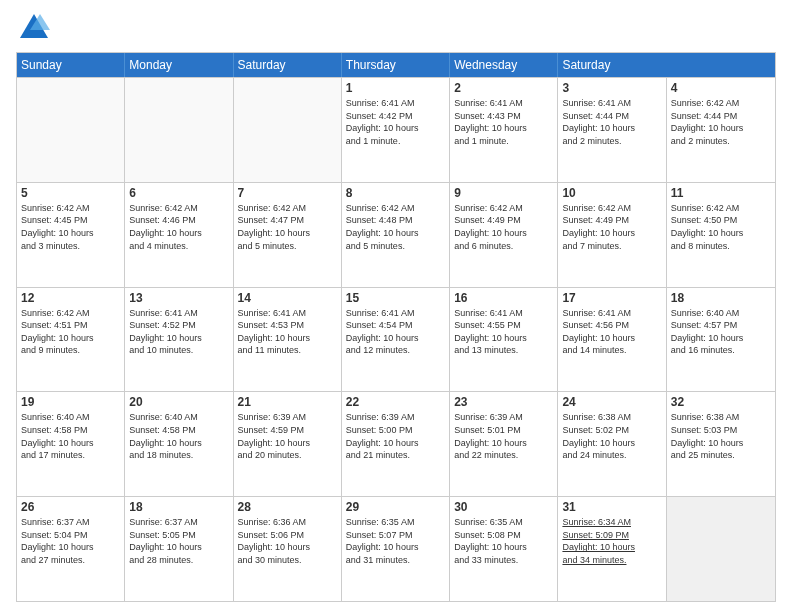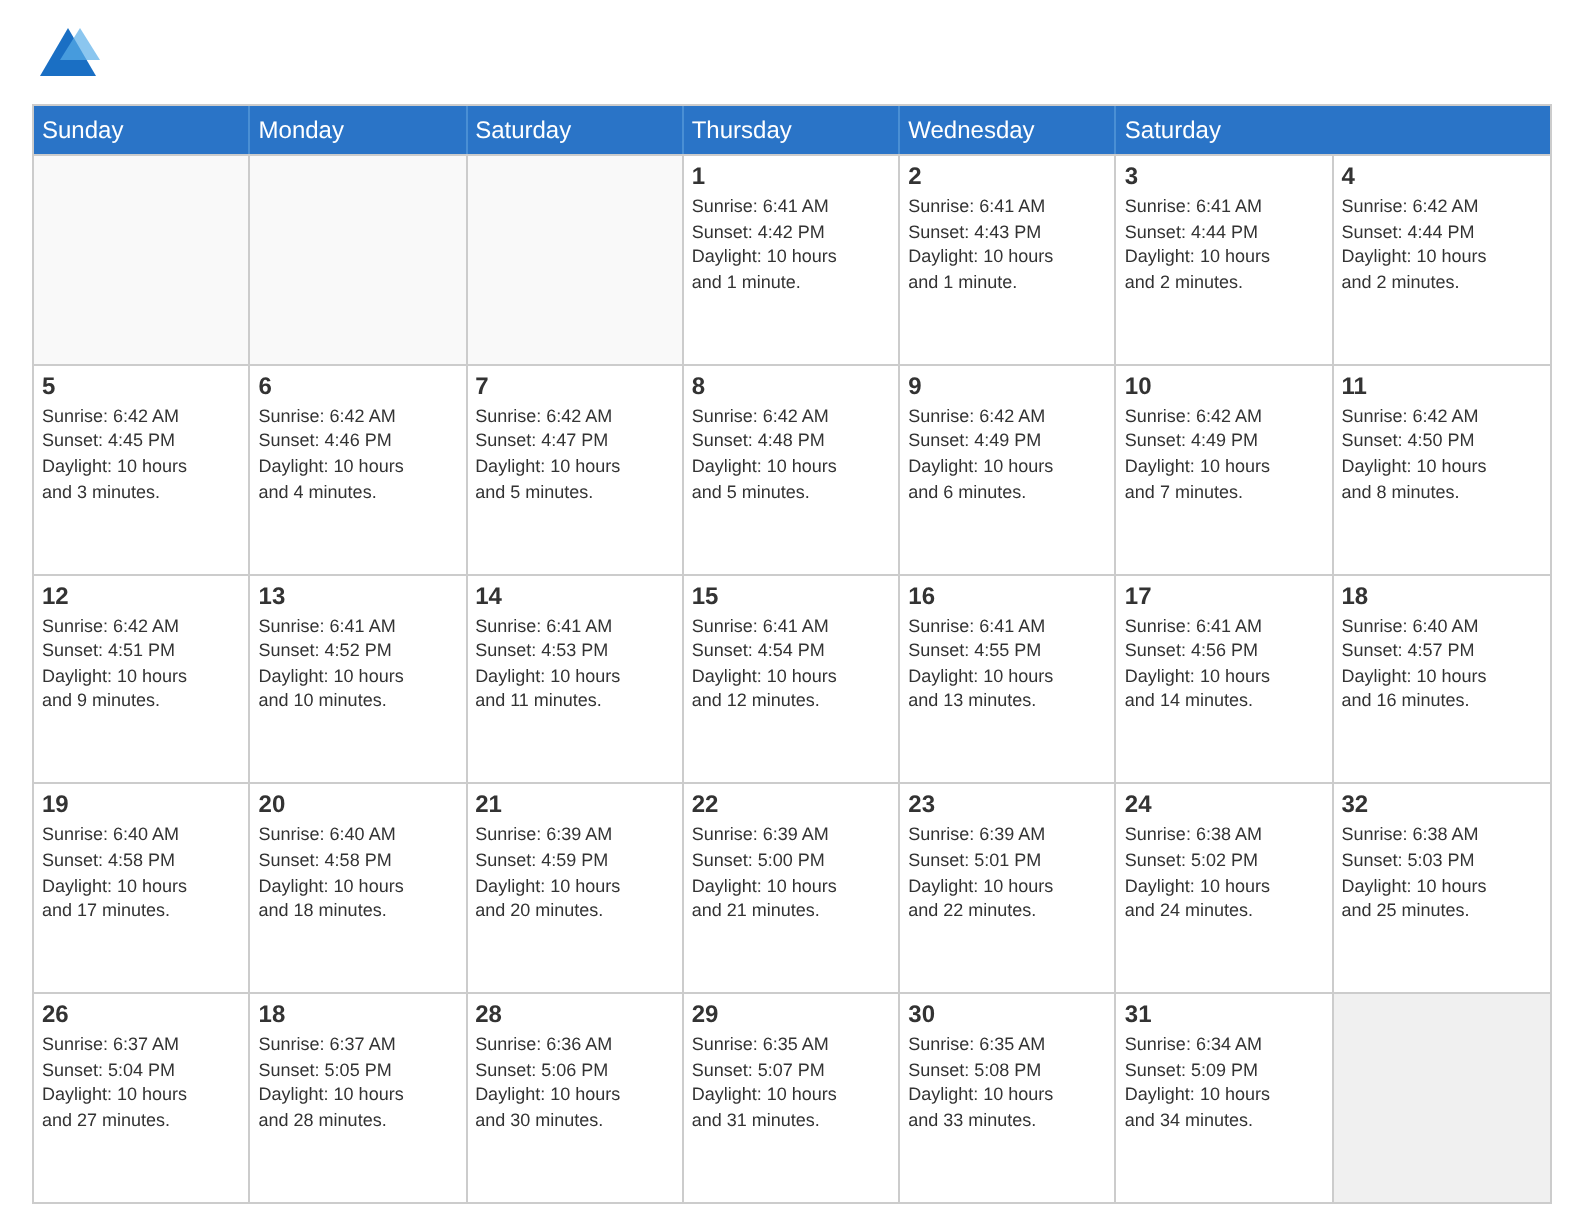--- a/index.html
+++ b/index.html
@@ -363,21 +363,21 @@
           </div>
           <div class="cal-cell">
             <div class="day-number">30</div>
             <div class="day-info" style="white-space: pre-line;">Sunrise: 6:35 AM
 Sunset: 5:08 PM
 Daylight: 10 hours
 and 33 minutes.</div>
           </div>
           <div class="cal-cell">
             <div class="day-number">31</div>
-            <div class="day-info" style="white-space: pre-line;">Sunrise: 6:34 AM
+            <div class="day-info" style="white-space: pre-line; text-decoration: underline;">Sunrise: 6:34 AM
 Sunset: 5:09 PM
 Daylight: 10 hours
 and 34 minutes.</div>
           </div>
           <div class="cal-cell empty shaded"></div>
         </div>
       </div>
   </div>
 </div>
 

